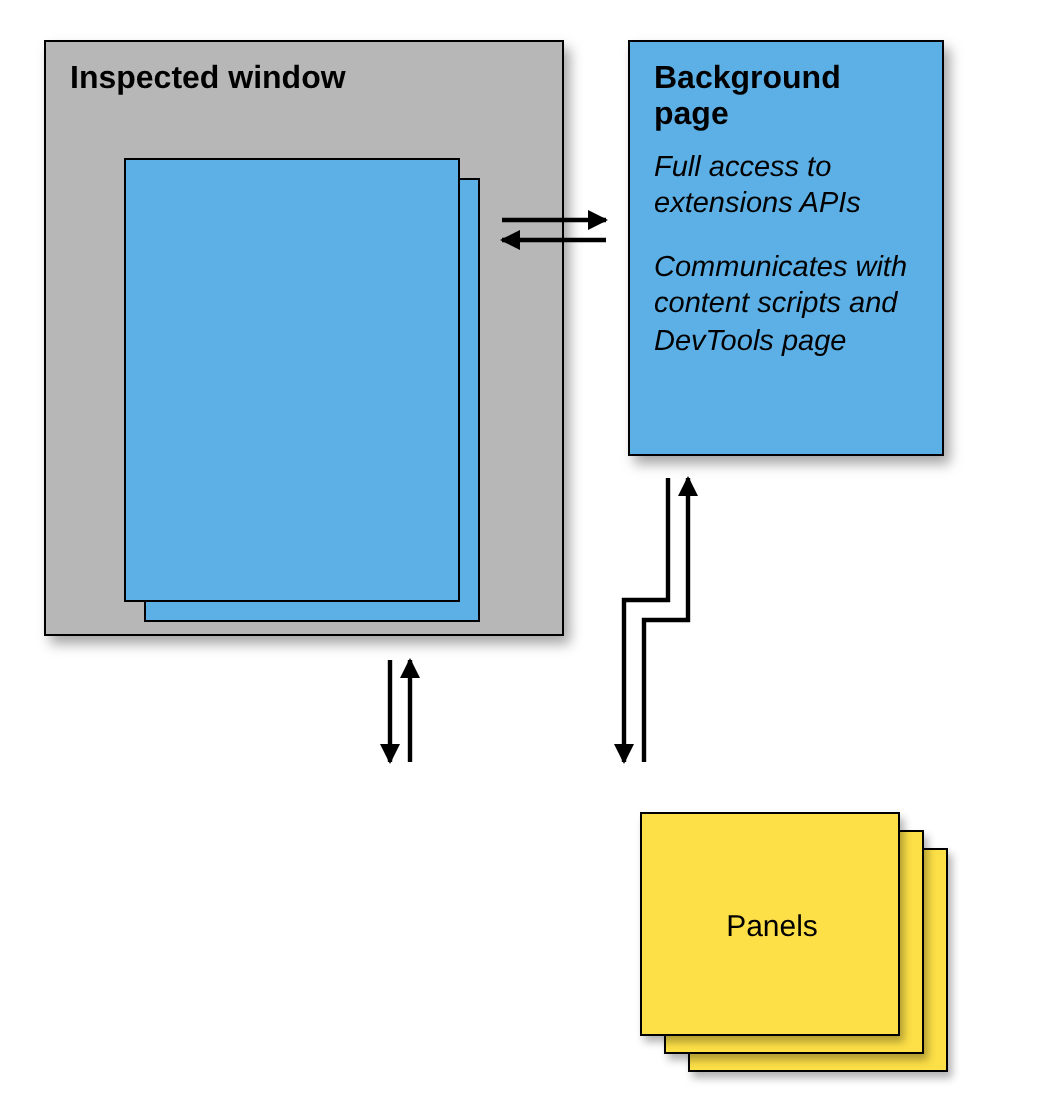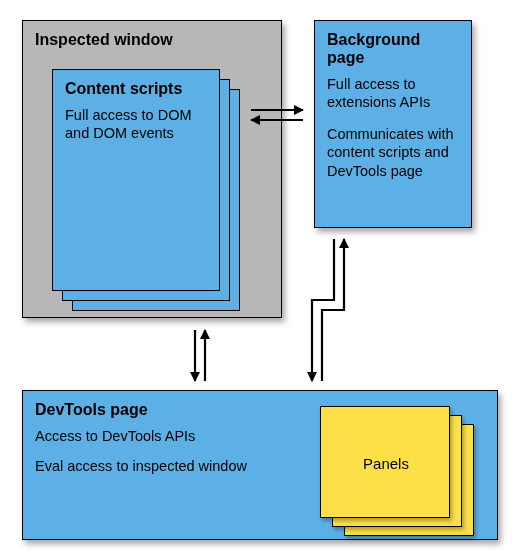--- a/index.html
+++ b/index.html
@@ -24,20 +24,21 @@
     box-shadow: 3px 4px 6px rgba(0,0,0,0.35);
   }
   .gray { background: #b7b7b7; }
   .blue { background: #5db0e6; }
   .title {
     font-weight: bold;
     font-size: 16px;
     margin-bottom: 6px;
   }
   .desc {
+    font-style: italic;
     font-size: 14.5px;
     line-height: 1.25;
   }
   .panel-stack {
     position: absolute;
   }
   .panel-card {
     position: absolute;
     width: 130px;
     height: 112px;
@@ -73,36 +74,27 @@
 <body>
 
 <div class="canvas">
 
   <div class="box gray shadow" style="left:22px; top:20px; width:260px; height:298px;">
     <div class="title">Inspected window</div>
   </div>
 
   <div class="stack-card" style="left:72px; top:89px;"></div>
   <div class="stack-card" style="left:62px; top:79px;"></div>
-  <div class="box blue" style="left:52px; top:69px; width:168px; height:222px;">
-    <div class="title">Content scripts</div>
-    <div class="desc" style="margin-top:8px; max-width:130px;">Full access to DOM and DOM events</div>
-  </div>
 
   <div class="box blue shadow" style="left:314px; top:20px; width:158px; height:208px;">
     <div class="title">Background page</div>
     <div class="desc" style="margin-top:8px;">Full access to extensions APIs</div>
     <div class="desc" style="margin-top:14px;">Communicates with content scripts and DevTools page</div>
   </div>
 
-  <div class="box blue shadow" style="left:22px; top:390px; width:476px; height:150px;">
-    <div class="title">DevTools page</div>
-    <div class="desc" style="margin-top:8px;">Access to DevTools APIs</div>
-    <div class="desc" style="margin-top:12px;">Eval access to inspected window</div>
-  </div>
 
   <div class="panel-stack" style="left:320px; top:406px;">
     <div class="panel-card" style="left:24px; top:18px;"></div>
     <div class="panel-card" style="left:12px; top:9px;"></div>
     <div class="panel-card" style="left:0; top:0;">
       <div class="panels-label">Panels</div>
     </div>
   </div>
 
   <svg class="arrows">

